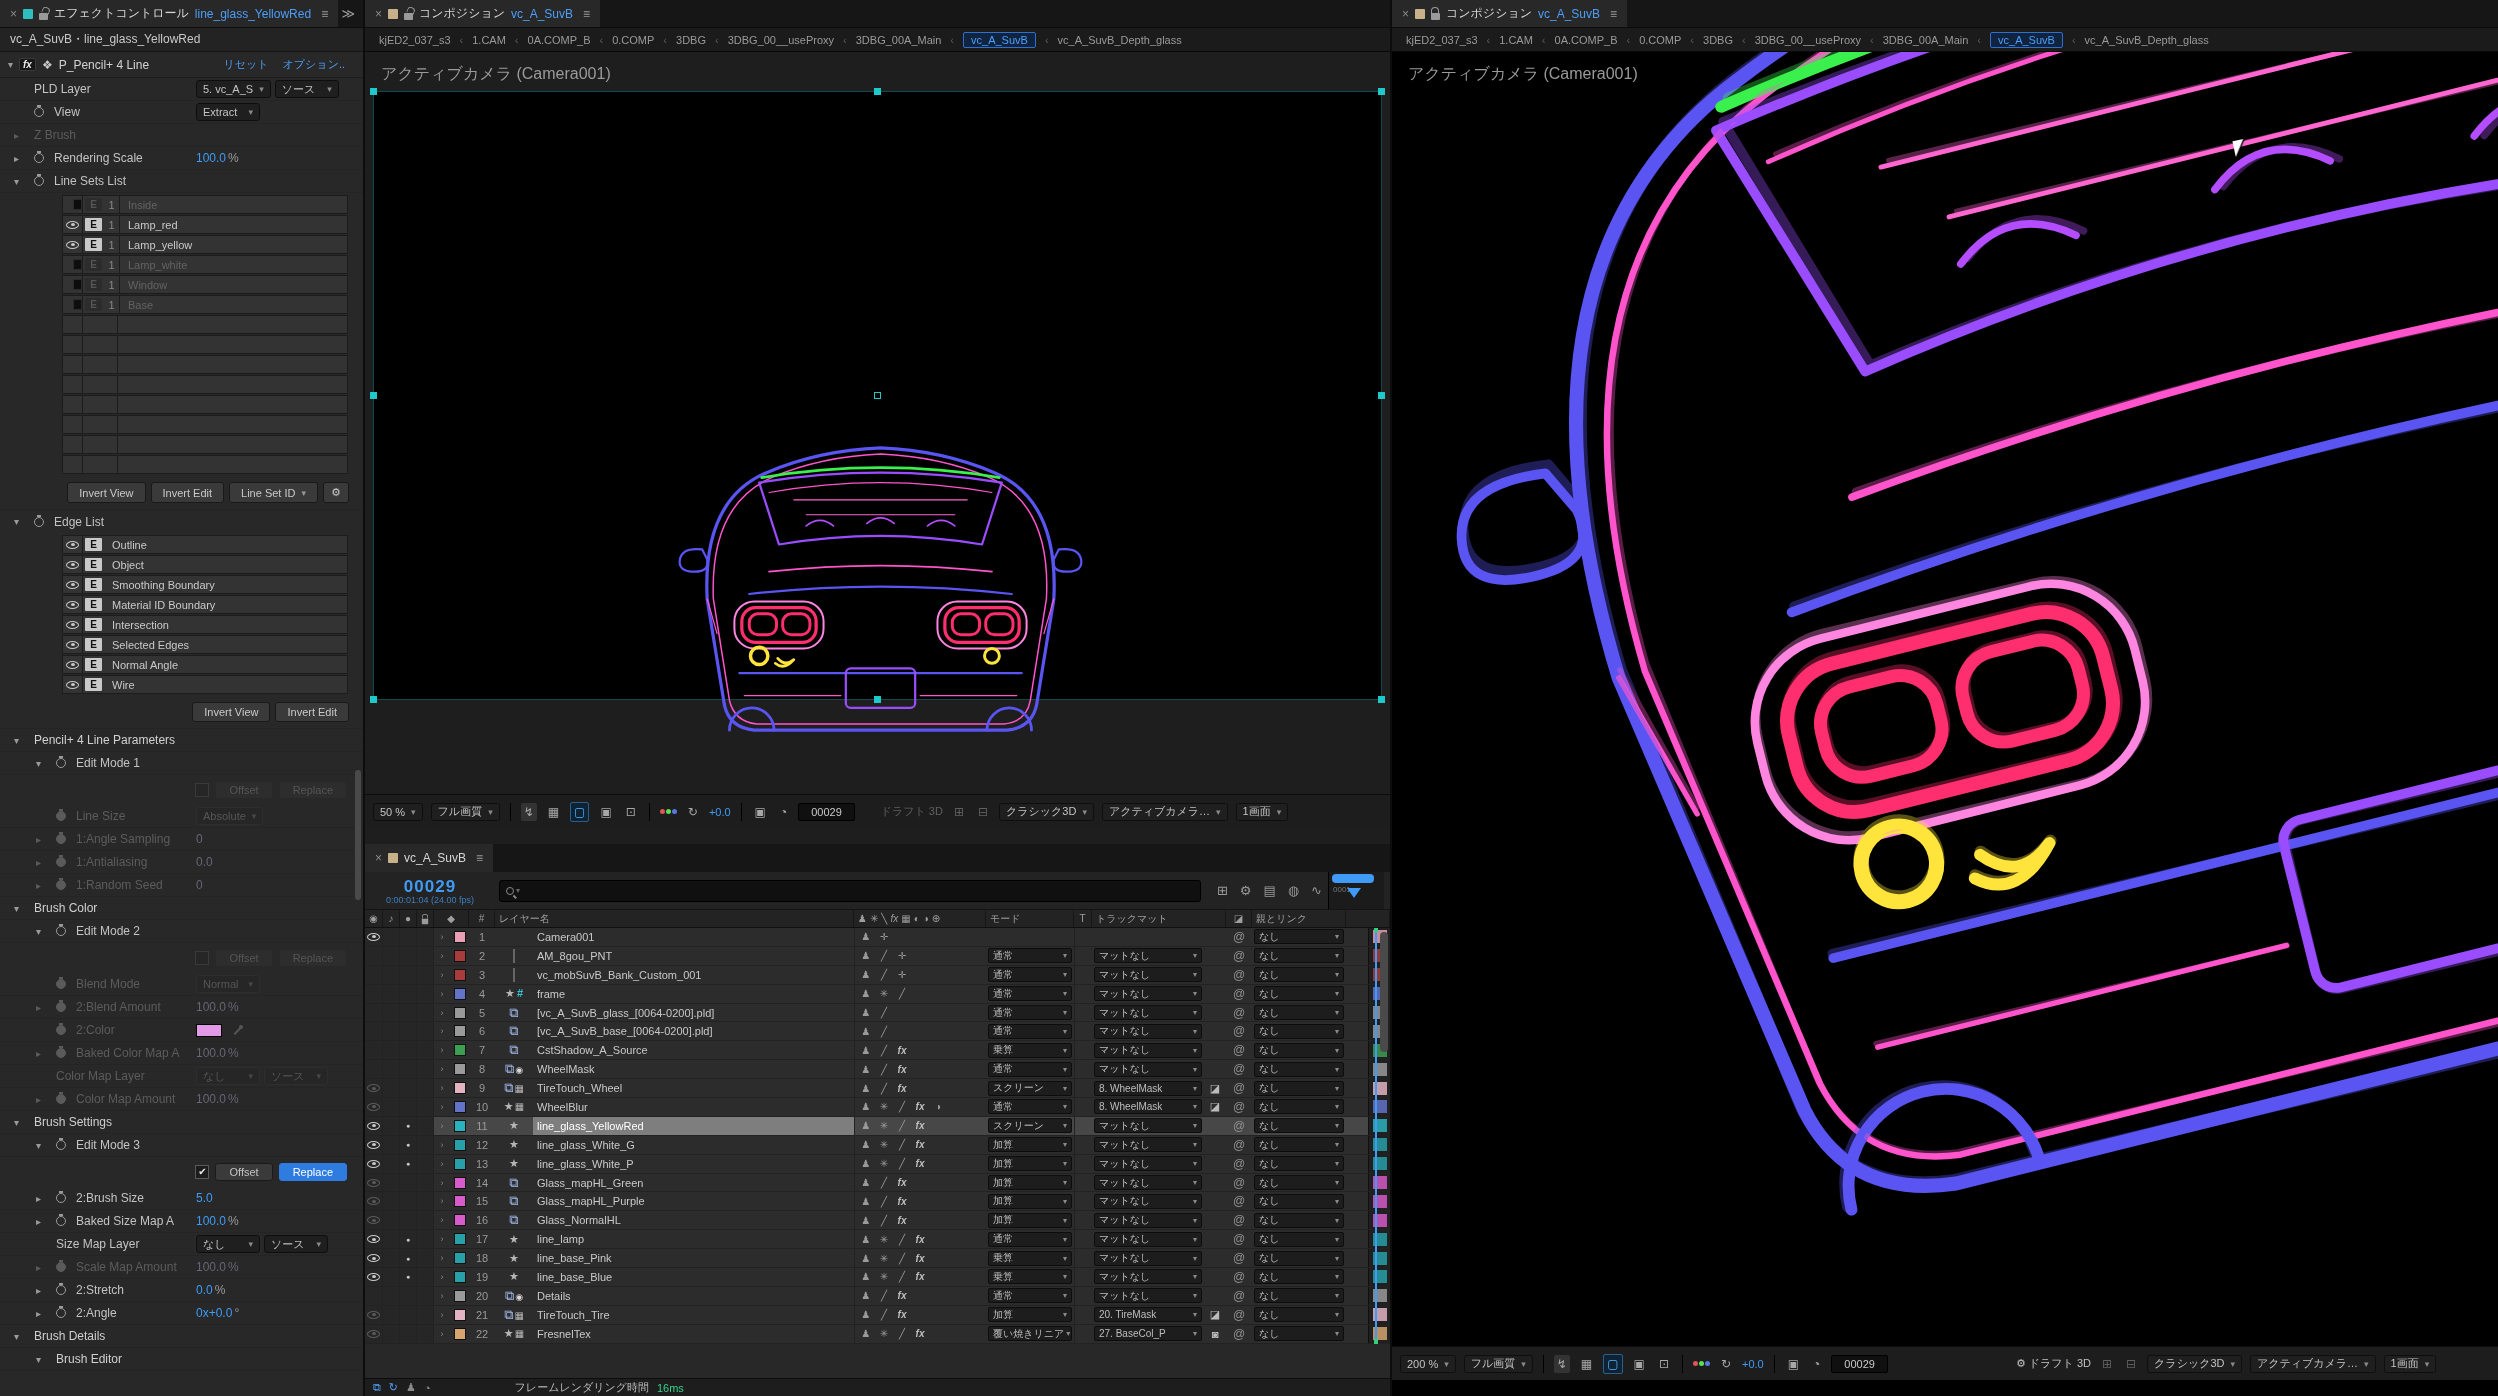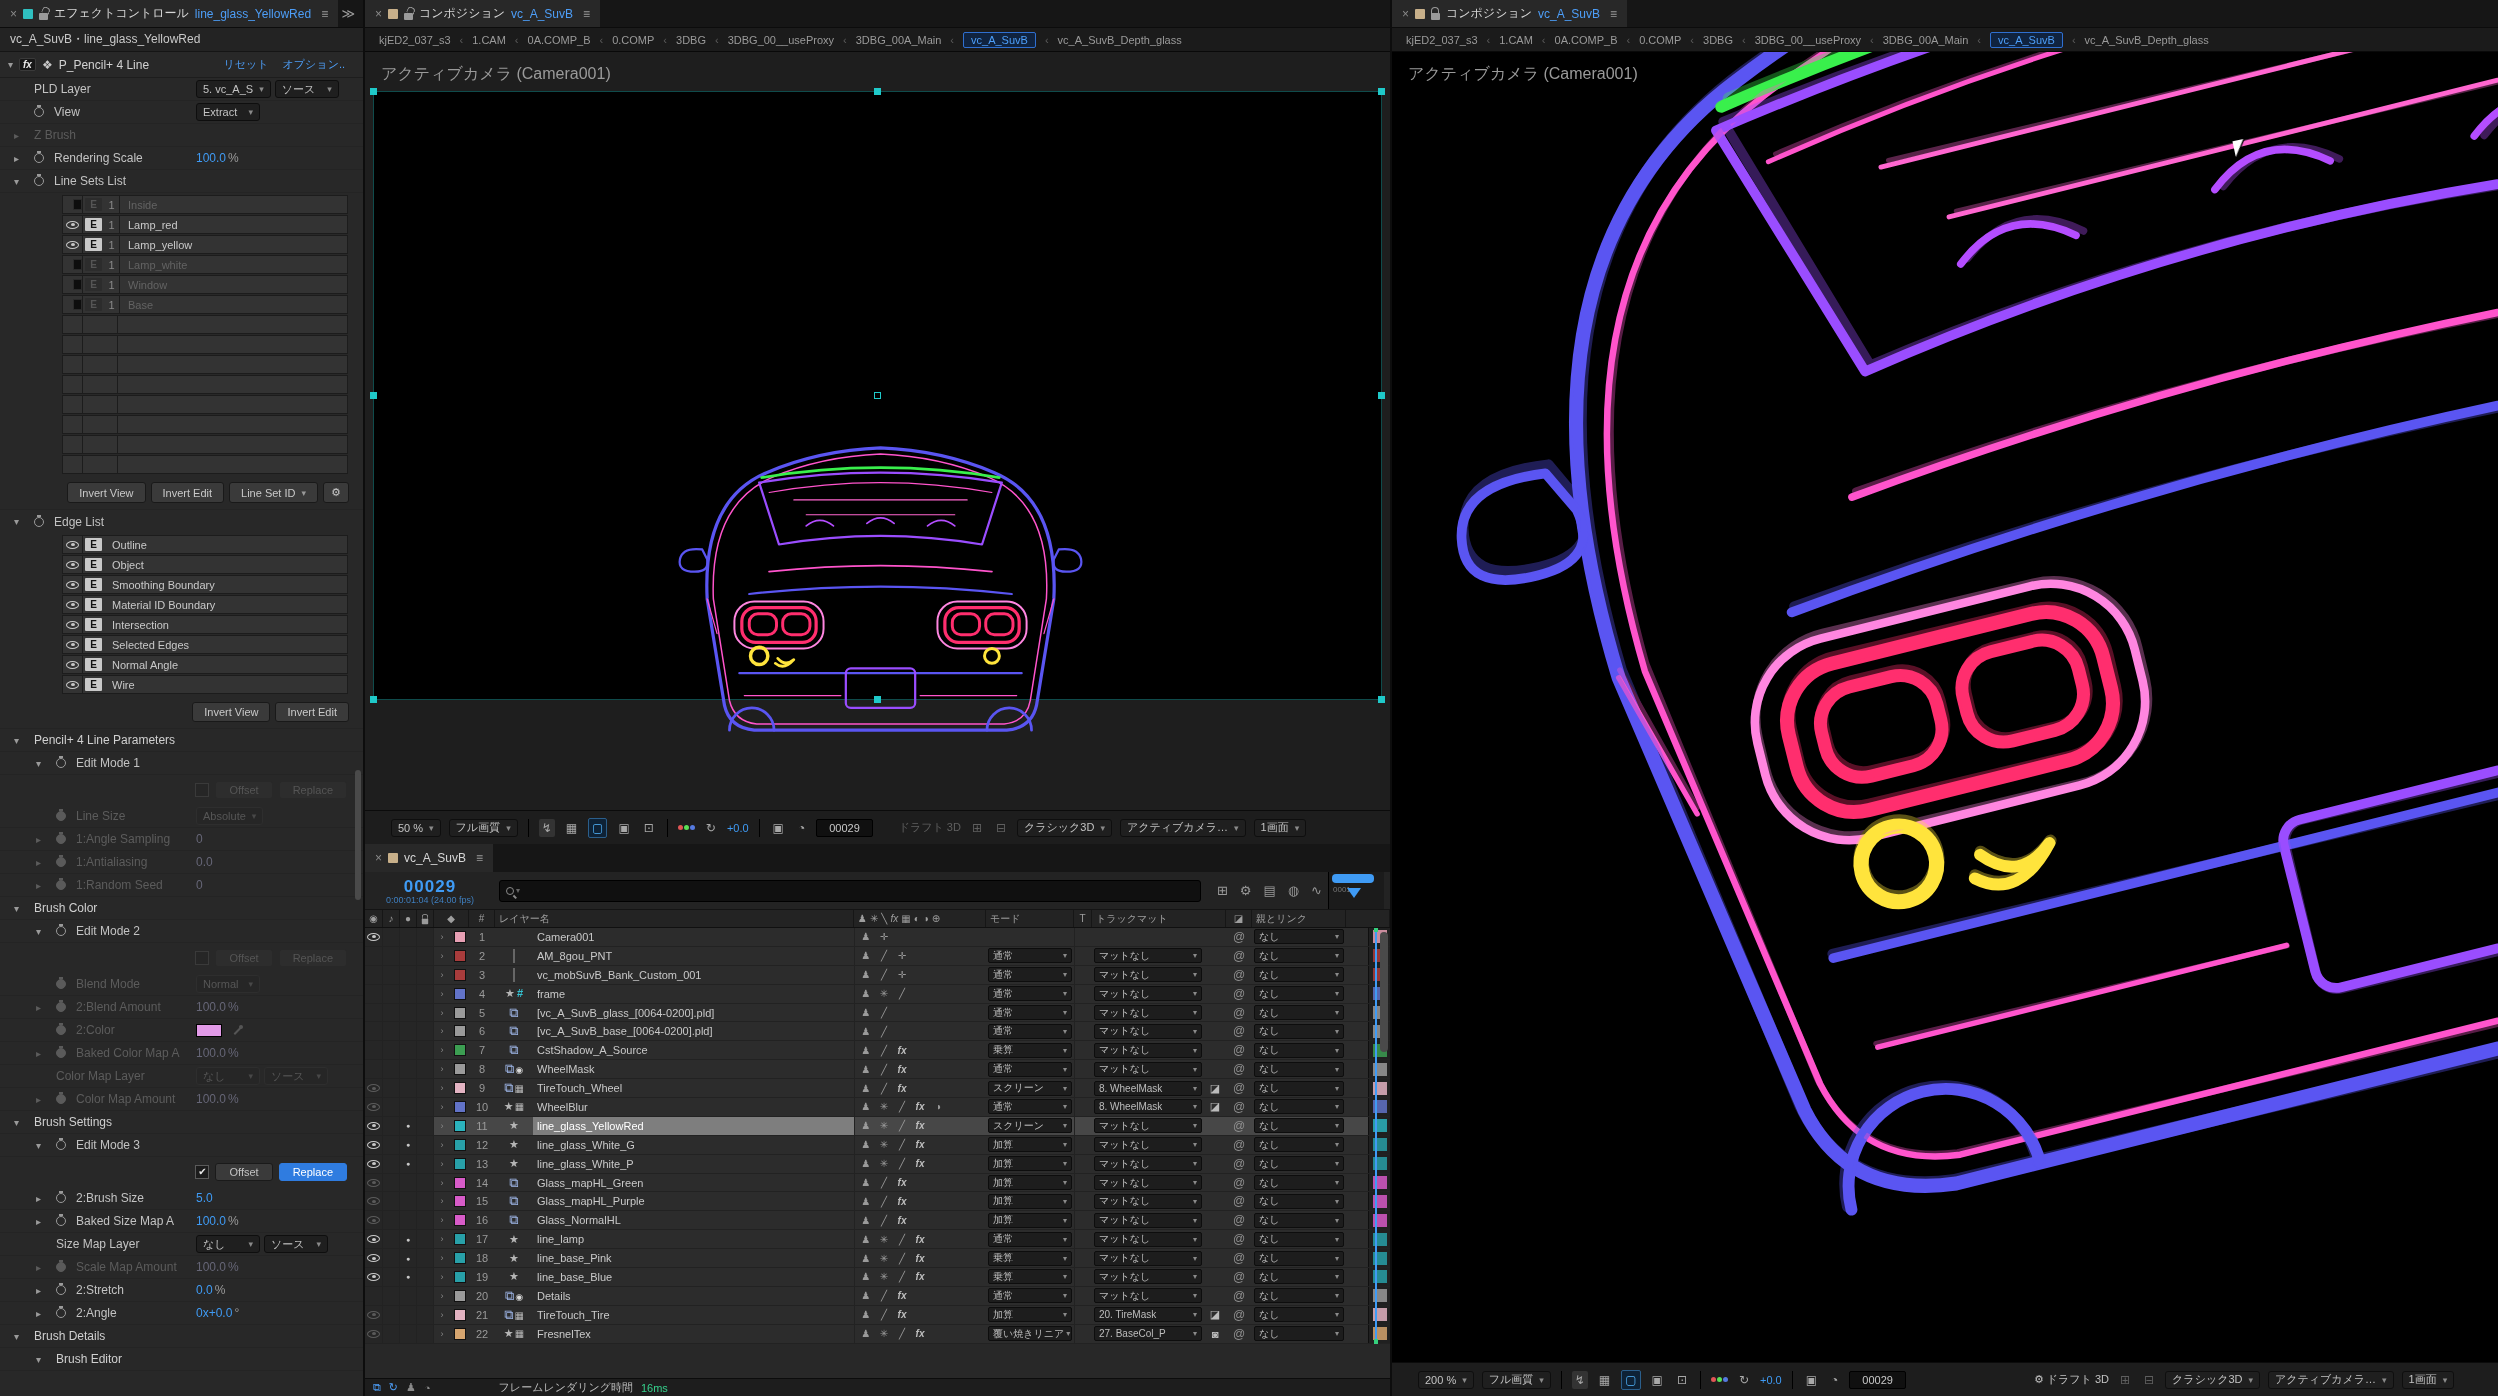--- a/index.html
+++ b/index.html
@@ -80,21 +80,21 @@
   .btnrow{display:flex;gap:5px;justify-content:flex-end;padding:5px 14px 6px 0;border-bottom:1px solid #242424}
   .aebtn{background:#3a3a3a;border:1px solid #191919;border-radius:3px;color:#c9c9c9;font-size:11px;padding:3px 11px;display:flex;align-items:center;gap:6px}
   .aebtn .cv{font-size:9px;color:#9a9a9a}
   .gearbtn{width:26px;justify-content:center}
   .lscroll{position:absolute;right:2px;top:770px;width:6px;height:130px;background:#4a4a4a;border-radius:3px}
   
   .viewer{position:relative;background:#1e1e1e;overflow:hidden}
   .vlabel{position:absolute;left:16px;top:12px;font-size:16px;color:#9a9a9a;z-index:5}
   .compbox{position:absolute;background:#000;border:1px solid #0f4b4b}
   .hdl{position:absolute;width:7px;height:7px;background:#1fc9c9;z-index:4}
-  .vtoolbar{position:absolute;left:0;right:0;bottom:0;height:34px;background:#1d1d1d;border-top:1px solid #0b0b0b;display:flex;align-items:center;gap:8px;padding:0 26px;font-size:11px;color:#c3c3c3;z-index:6}
+  .vtoolbar{position:absolute;left:0;right:0;bottom:16px;height:34px;background:#1d1d1d;border-top:1px solid #0b0b0b;display:flex;align-items:center;gap:8px;padding:0 8px;font-size:11px;color:#c3c3c3;z-index:6}
   .vtoolbar .ddbox{min-width:0}
   .tbico{color:#a8a8a8;font-size:12px;padding:2px 3px}
   .tbico.blue{color:#53b7ff;border:1px solid #2b5f8c;border-radius:2px;background:#0e2236}
   .tbico.sel{background:#333;border-radius:2px}
   .rgbdots{display:inline-flex;gap:1px}
   .rgbdots b{width:5px;height:5px;border-radius:50%}
   .expo{color:#3f9bf5}
   .fbox{background:#101010;border:1px solid #000;border-radius:2px;padding:2px 12px;color:#c9c9c9}
   .dim60{color:#5f5f5f}
   .sepv{width:1px;height:18px;background:#000;margin:0 2px}
@@ -2239,21 +2239,21 @@
     <div class="ctiline" style="left:1010px"></div>
 
     <div class="tlscroll"></div>
   </div>
 
   <div class="statusbar" style="position:absolute;bottom:0;left:0;right:0">
     <span class="stico">⧉</span>
     <span class="stico">↻</span>
     <span class="stico gray">♟</span>
     <span class="stico gray">◔</span>
-    <span style="margin-left:60px">フレームレンダリング時間</span>
+    <span style="margin-left:76px">フレームレンダリング時間</span>
     <span class="grn">16ms</span>
   </div>
 </div>
 
 <div class="panel" id="pright">
   <div class="tabbar">
     <div class="tab">
       <span class="x">×</span>
       <span class="chip" style="background:#c8b08a"></span>
       <span class="lk"></span>

